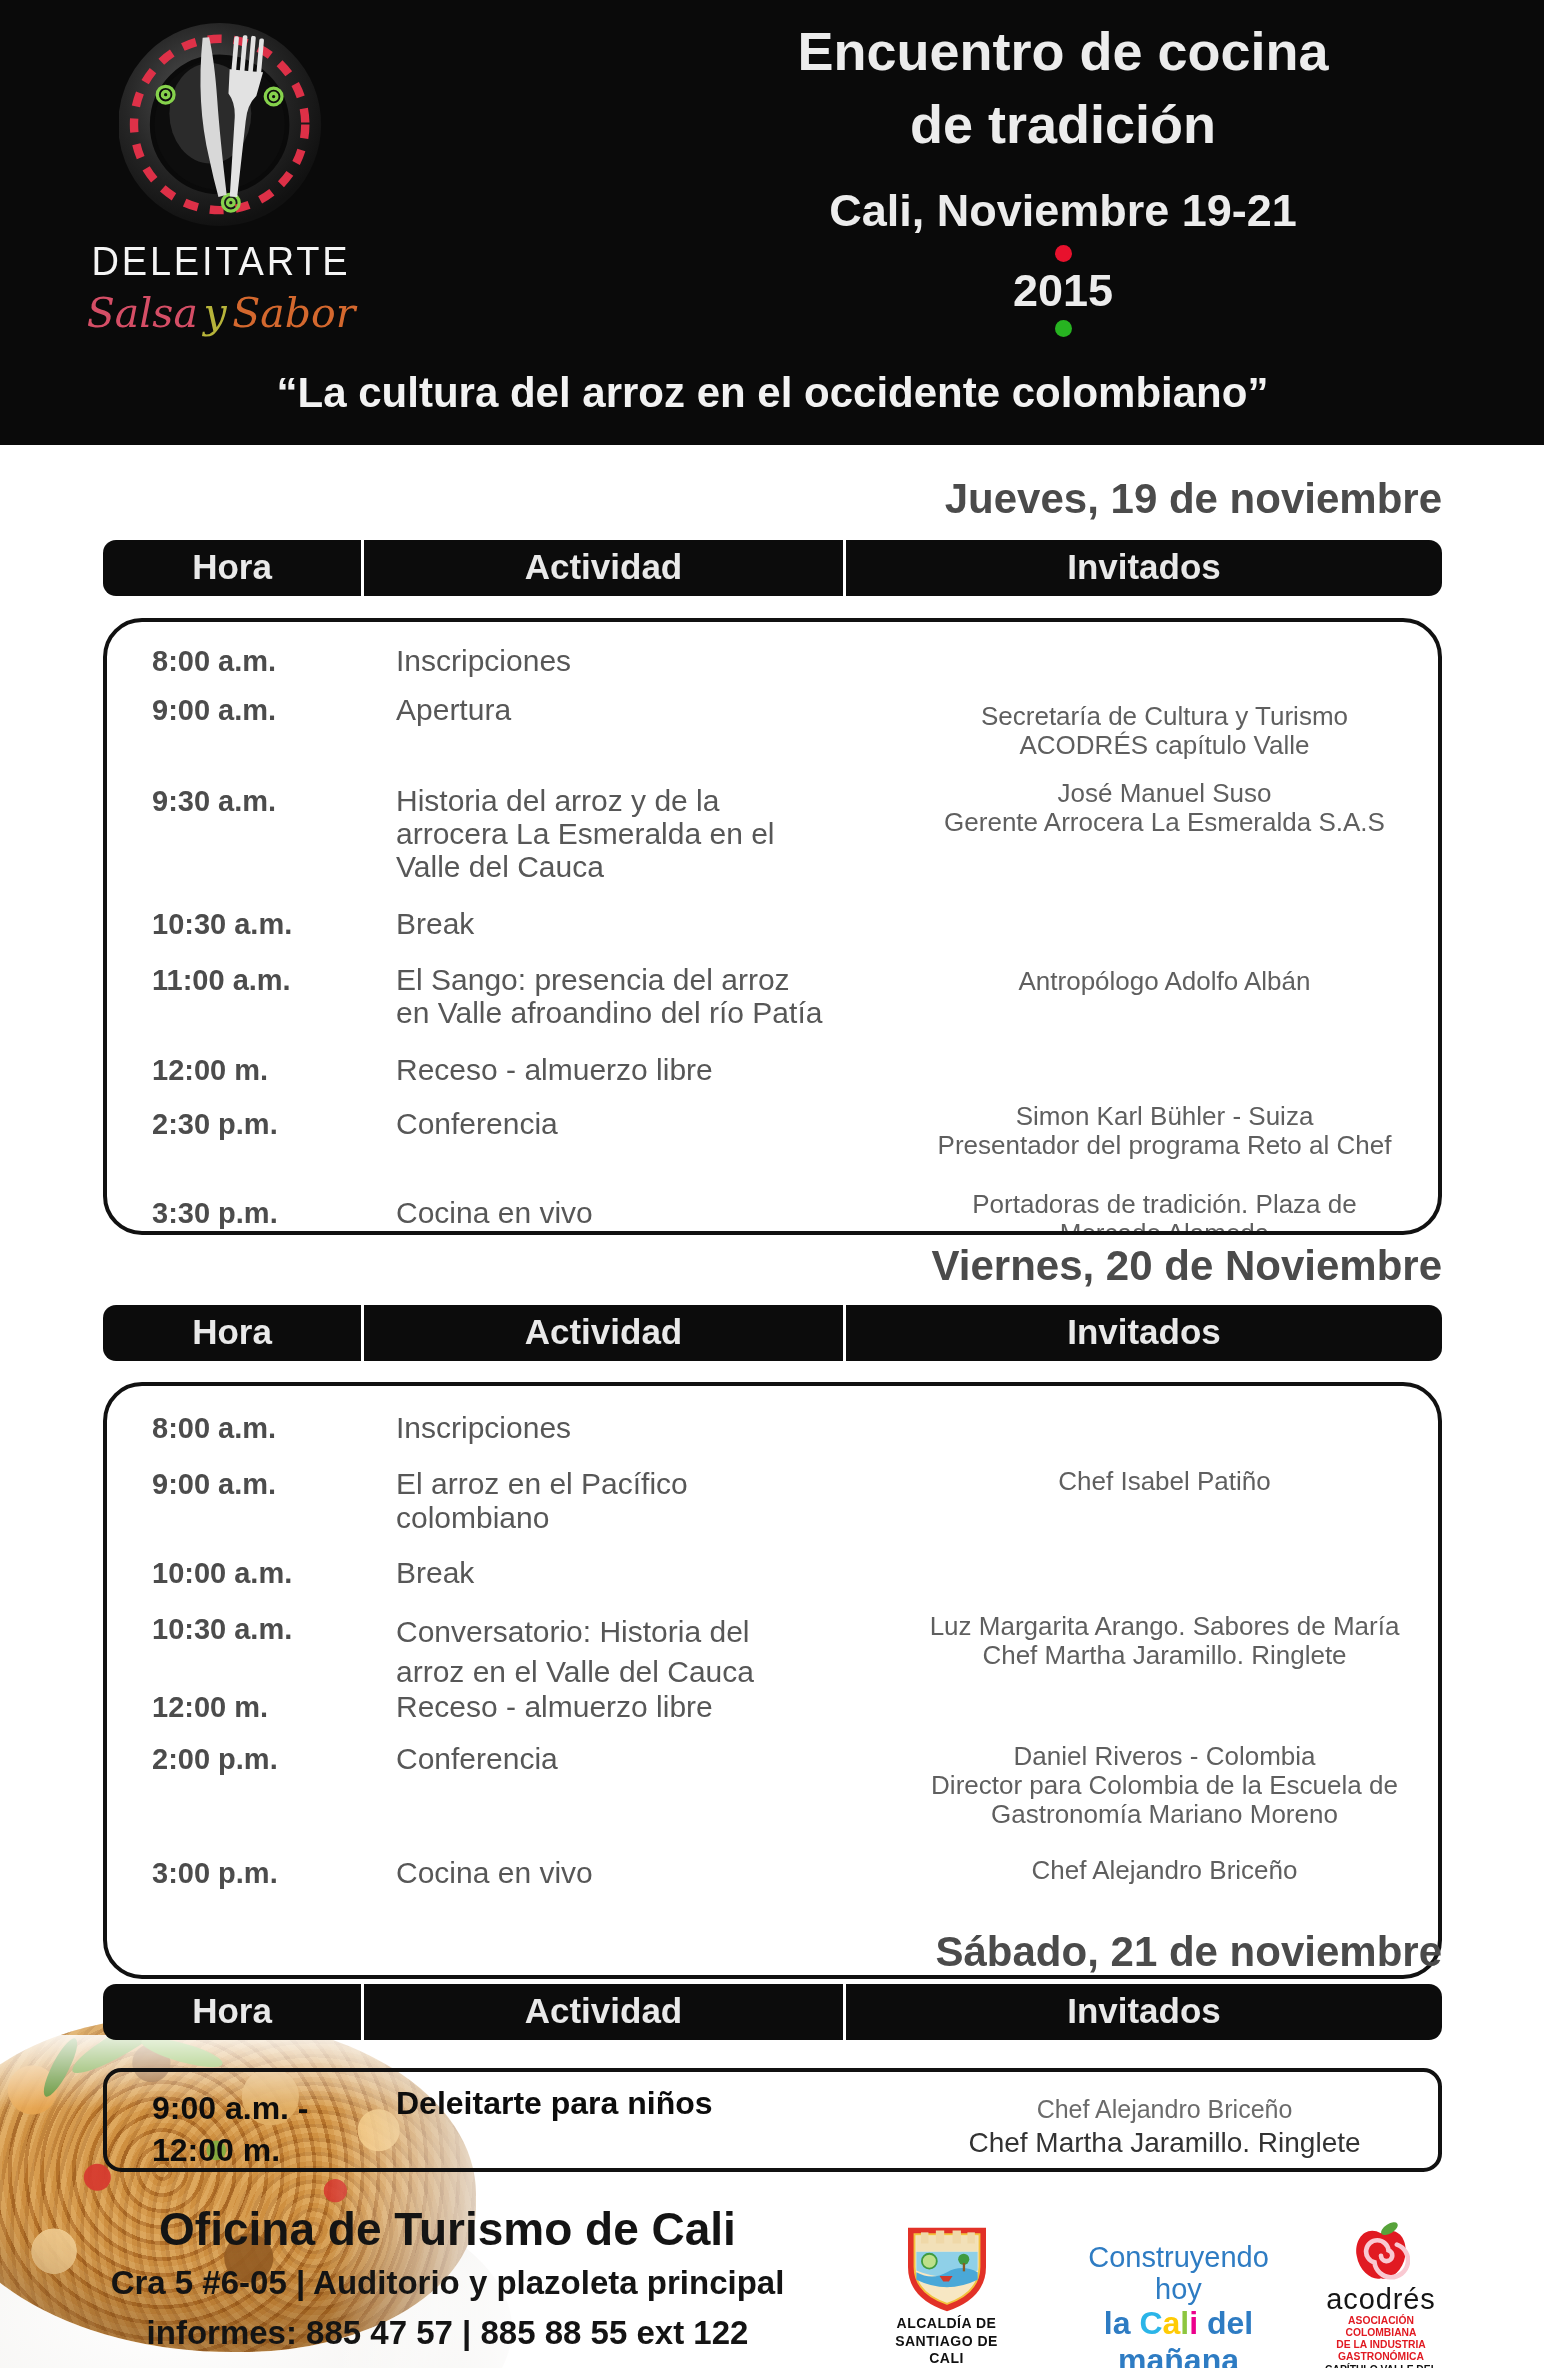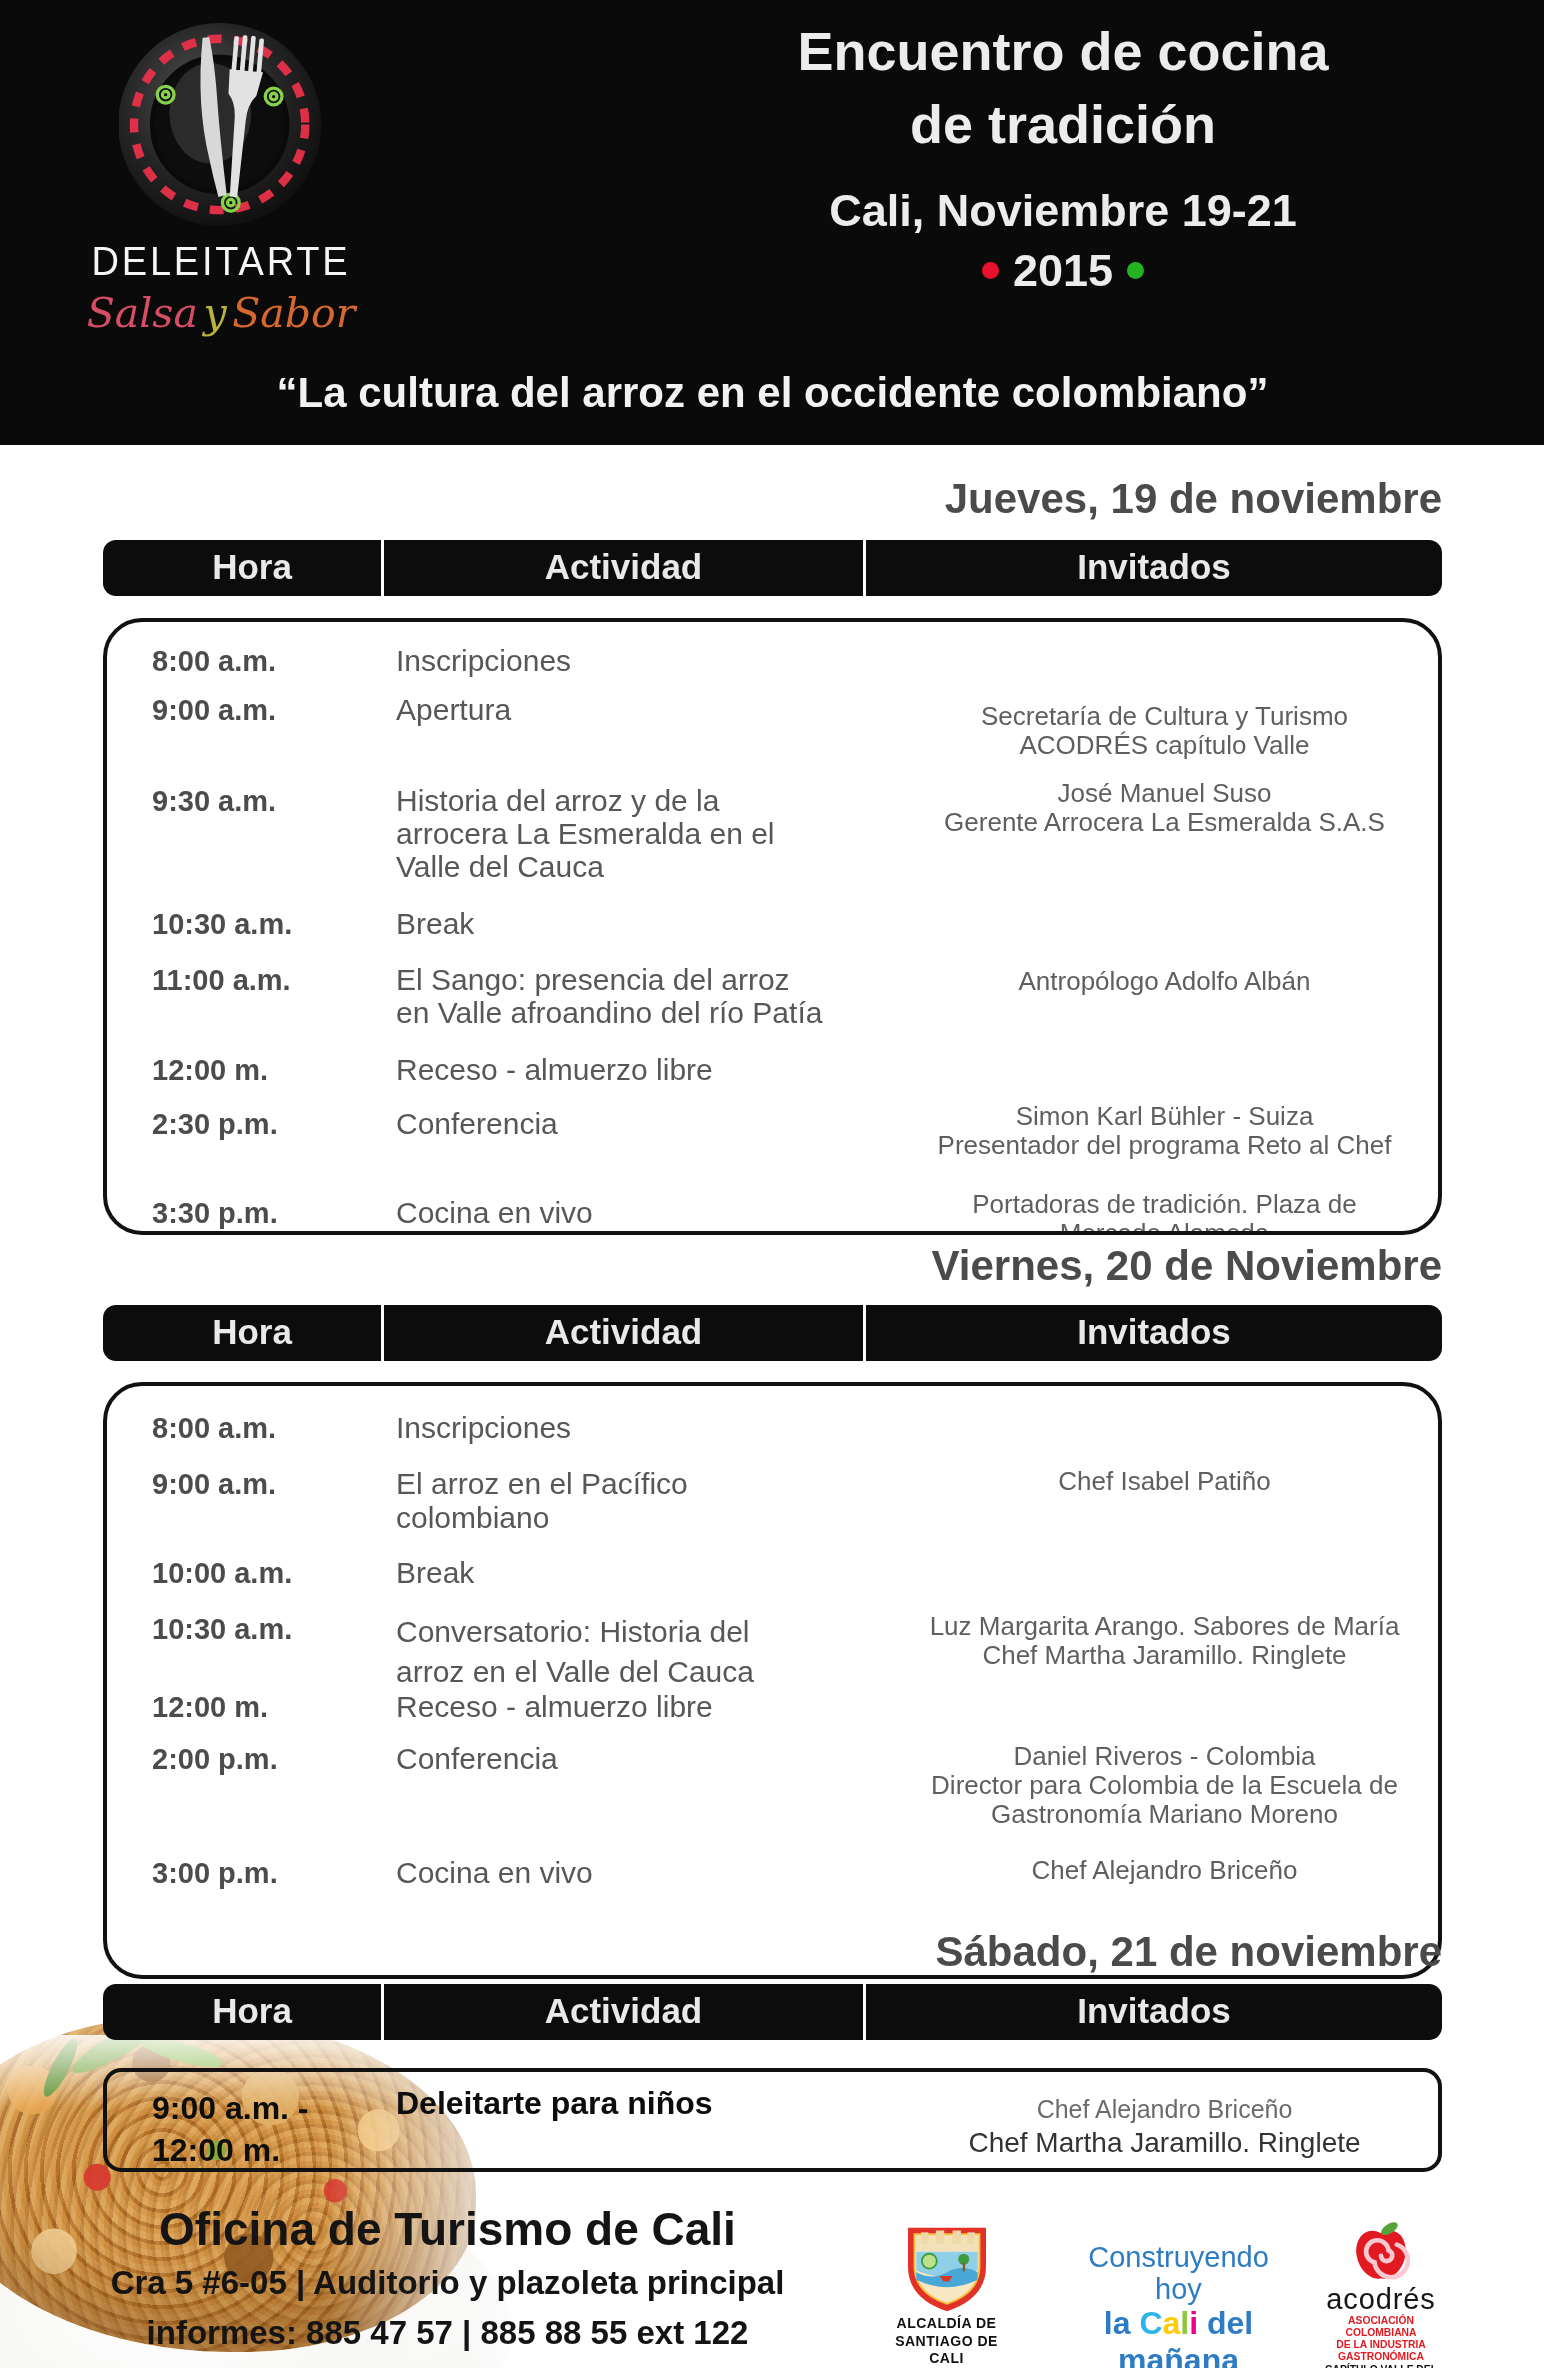--- a/index.html
+++ b/index.html
@@ -11,34 +11,34 @@
   .logo { position:absolute; left:67px; top:9.3px; width:308px; text-align:center; }
   .logo svg { display:block; margin:0 auto; }
   .brand { margin-top:1.9px; color:#f5f5f5; font-size:38px; letter-spacing:2.8px; font-weight:400; transform:scaleY(1.05); }
   .tagline { margin-top:5.6px; font-family:"DejaVu Serif", serif; font-style:italic; font-size:41px; }
   .tg-salsa { color:#d54e66; }
   .tg-y { color:#b7b43a; padding:0 5.6px; }
   .tg-sabor { color:#d4682e; }
   .hero-text { position:absolute; left:718px; top:15px; width:690px; text-align:center; color:#ececec; }
   .t1 { font-size:54px; font-weight:700; line-height:73px; }
   .t2 { margin-top:24px; font-size:45px; font-weight:700; }
-  .yr { margin-top:7.5px; font-size:45px; font-weight:700; display:flex; align-items:center; justify-content:center; gap:14px; }
+  .yr { margin-top:7.5px; font-size:45px; font-weight:700; display:flex; align-items:center; justify-content:center; gap:3px;flex-direction:column; }
   .dot { width:17px; height:17px; border-radius:50%; display:inline-block; }
   .dot.red { background:#e8112d; }
   .dot.green { background:#27b321; }
   .quote { position:absolute; left:112px; top:369px; width:1321px; text-align:center; color:#f2f2f2; font-size:42px; font-weight:700; }
 
   
   .day { position:absolute; left:103px; width:1339px; z-index:1; }
   .day-0 { top:471px; }
   .day-1 { top:1240px; }
   .day-2 { top:1926px; }
   .day-title { text-align:right; color:#4b4b4b; font-size:42px; font-weight:700; line-height:56px; }
   .day-1 .day-title, .day-2 .day-title { line-height:52px; }
-  .cols { margin-top:13px; height:56px; background:#0c0c0c; border-radius:13px; display:flex;padding-left:20px; }
+  .cols { margin-top:13px; height:56px; background:#0c0c0c; border-radius:13px; display:flex; }
   .day-2 .cols { margin-top:5.6px; }
   .col-h { color:#e9e9e9; font-size:35px; font-weight:700; line-height:54px; text-align:center; }
   .col-hora { width:258px; }
   .col-act { width:482px; border-left:3.7px solid #fff; }
   .col-inv { flex:1; border-left:3.7px solid #fff; }
   .day-box { border:4.7px solid #111; border-radius:39px; background:transparent; overflow:hidden; }
   .day-0 .day-box { margin-top:22.4px; height:617px; padding-top:21.4px; }
   .day-1 .day-box { margin-top:20.5px; height:597px; padding-top:25px; }
   .day-2 .day-box { margin-top:28px; height:104px; border-radius:18.6px; padding-top:15px; }
 

